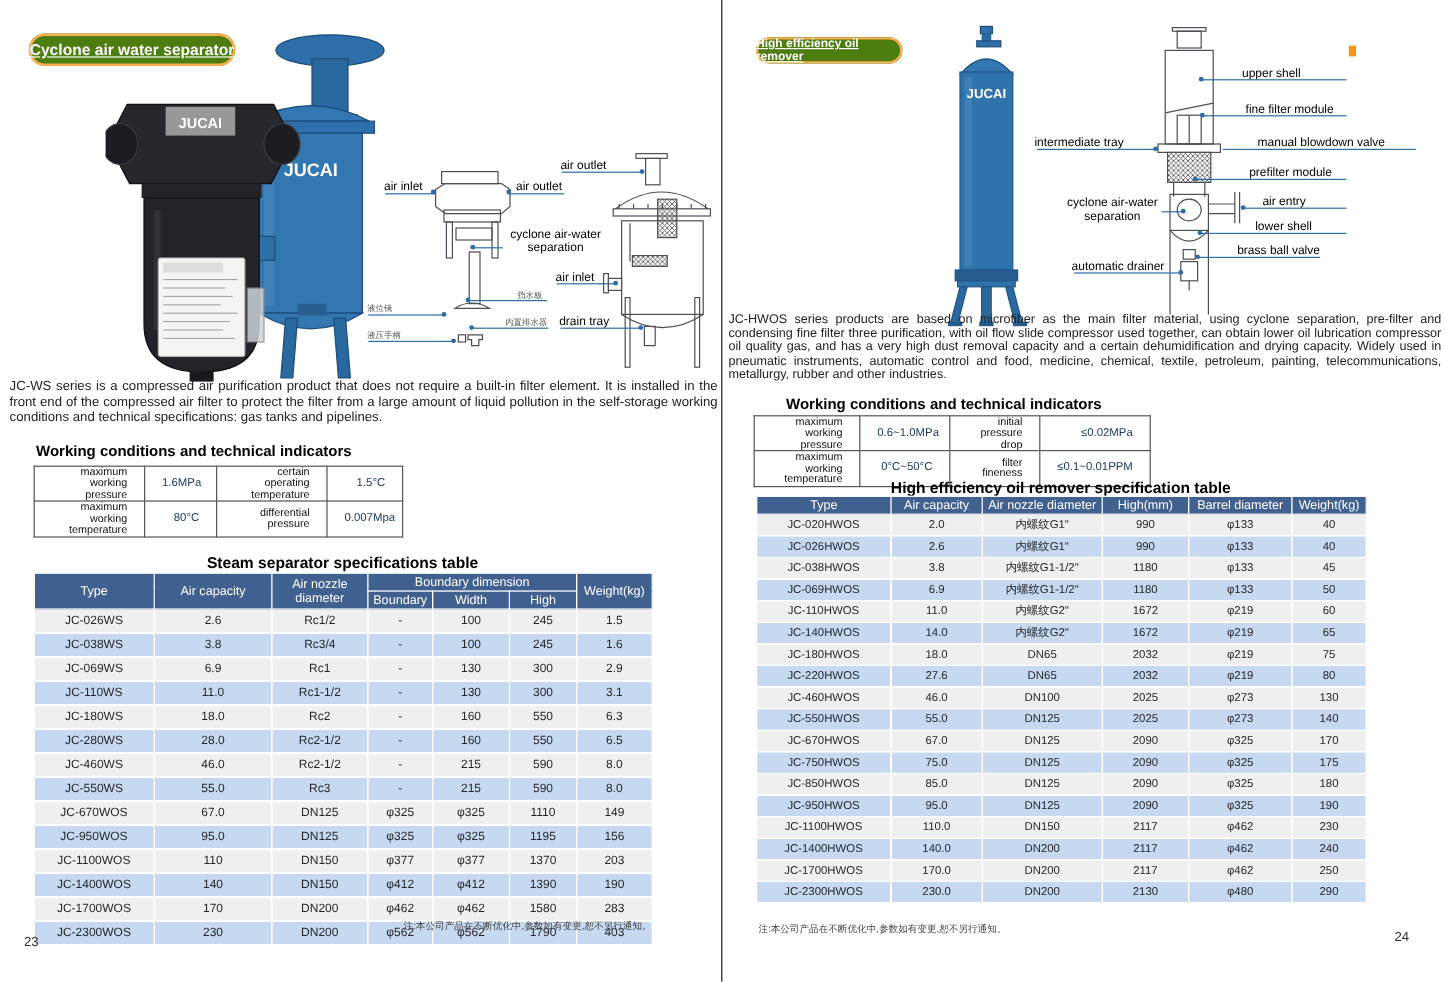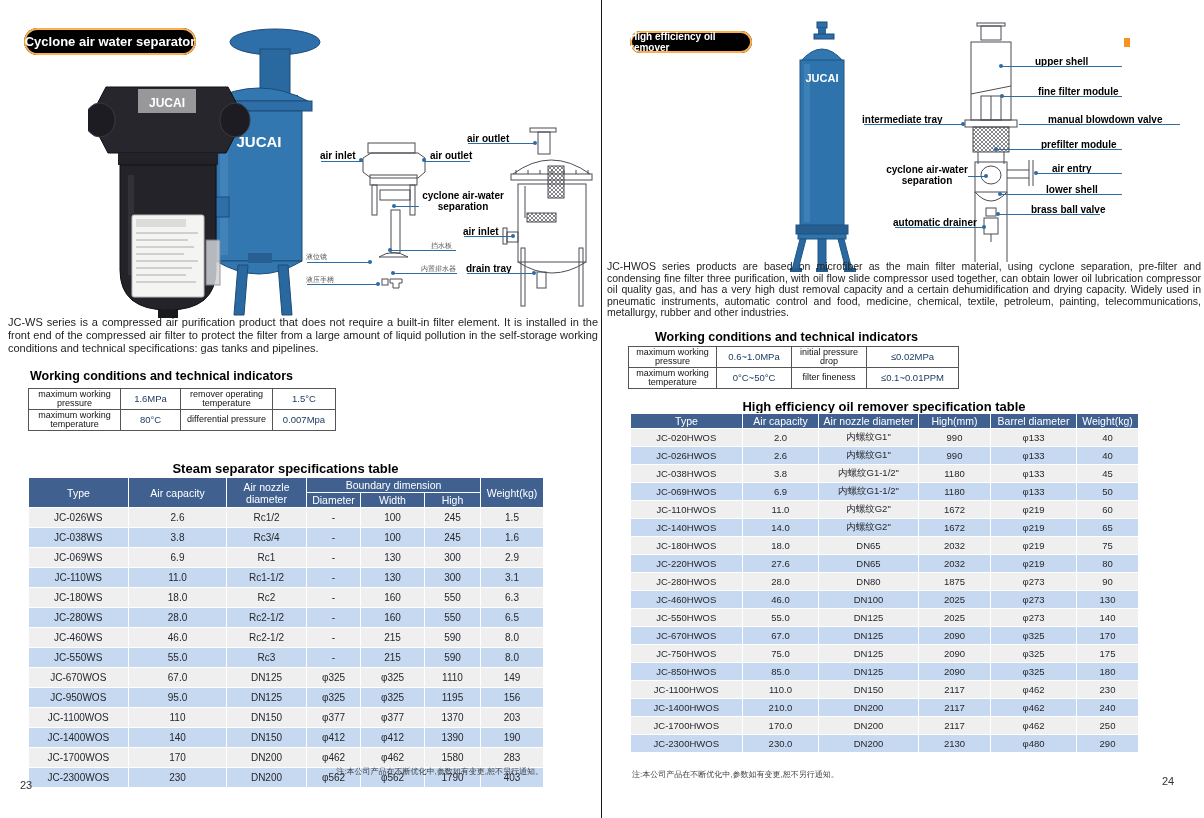--- a/index.html
+++ b/index.html
@@ -1,43 +1,43 @@
 <!DOCTYPE html>
 <html><head>
 <meta charset="utf-8">
 <style>
   html,body{margin:0;padding:0;}
   body{width:1204px;height:818px;position:relative;background:#fff;overflow:hidden;
        font-family:"Liberation Sans","DejaVu Sans",sans-serif;color:#222;}
   .abs{position:absolute;}
   .divider{left:601px;top:0;width:1px;height:818px;background:#1a1a1a;}
-  .badge{background:#000000;color:#fff;font-weight:bold;display:flex;align-items:center;
-         justify-content:center;border-radius:14px;box-shadow:inset 0 0 0 2px #fbaf4e;}
+  .badge{background:#4d7c0f;color:#fff;font-weight:bold;display:flex;align-items:center;
+         justify-content:center;border-radius:14px;box-shadow:inset 0 0 0 2px #fbaf4e;text-decoration:underline;}
   .badge-l{left:24px;top:28px;width:172px;height:27px;font-size:13px;}
   .badge-r{left:630px;top:31px;width:122px;height:22px;font-size:10px;border-radius:11px;}
   .intro{font-size:11px;line-height:13px;color:#222;text-align:justify;}
   .intro-r{font-size:10.5px;line-height:11.5px;}
   .h-working{font-weight:bold;font-size:12.5px;color:#000;}
   .h-table{font-weight:bold;font-size:13px;color:#000;text-align:center;}
   table{border-collapse:collapse;table-layout:fixed;position:absolute;}
-  .cond td{border:1px solid #555;font-size:9px;text-align:center;padding:0 2px;height:20px;
+  .cond td{border:1px solid #555;font-size:9px;text-align:right;padding:0 14px;height:20px;
            line-height:1.05;color:#111;background:#fff;}
   .cond td:nth-child(even){color:#17375e;font-size:9.5px;}
   .spec{font-size:10px;}
   .spec th{background:#40618f;color:#fff;font-weight:normal;border:1px solid #fff;
            font-size:10.5px;padding:1px 2px;}
   .spec td{text-align:center;border-right:1px solid #fff;border-bottom:1px solid #fff;
            color:#26272c;overflow:hidden;white-space:nowrap;}
   .spec-l td{height:17px;font-size:10px;}
   .spec-r td{height:15px;font-size:9.5px;}
   .spec tbody tr:nth-child(odd){background:#efefef;}
   .spec tbody tr:nth-child(even){background:#c6d9f1;}
   .footnote{font-size:8px;color:#444;}
   .pagenum{font-size:11px;color:#333;}
-  .dlabel{font-size:10px;font-weight:bold;color:#000;white-space:nowrap;}
+  .dlabel{font-size:10px;font-weight:normal;color:#000;white-space:nowrap;}
   .dlabel-w{white-space:normal;text-align:center;line-height:11px;}
   .dlabel-cn{font-size:7px;font-weight:normal;color:#555;}
   .lead{height:1px;background:#2e6da4;}
   .ldot{width:4px;height:4px;border-radius:50%;background:#2e6da4;}
   .orange-mark{background:#f7941e;}
   svg{display:block;}
 </style>
 </head>
 <body>
 
@@ -188,21 +188,21 @@
   <colgroup>
       <col style="width:92px">
       <col style="width:60px">
       <col style="width:92px">
       <col style="width:63px">
     </colgroup>
   <tbody>
       <tr>
         <td>maximum working pressure</td>
         <td>1.6MPa</td>
-        <td>remover operating temperature</td>
+        <td>certain operating temperature</td>
         <td>1.5°C</td>
       </tr>
       <tr>
         <td>maximum working temperature</td>
         <td>80°C</td>
         <td>differential pressure</td>
         <td>0.007Mpa</td>
       </tr>
     </tbody>
 </table>
@@ -221,21 +221,21 @@
   </colgroup>
   <thead>
     <tr>
       <th rowspan="2">Type</th>
       <th rowspan="2">Air capacity</th>
       <th rowspan="2">Air nozzle diameter</th>
       <th colspan="3">Boundary dimension</th>
       <th rowspan="2">Weight(kg)</th>
     </tr>
     <tr>
-      <th>Diameter</th>
+      <th>Boundary</th>
       <th>Width</th>
       <th>High</th>
     </tr>
   </thead>
   <tbody>
       <tr>
         <td>JC-026WS</td>
         <td>2.6</td>
         <td>Rc1/2</td>
         <td>-</td>
@@ -568,28 +568,20 @@
       </tr>
       <tr>
         <td>JC-220HWOS</td>
         <td>27.6</td>
         <td>DN65</td>
         <td>2032</td>
         <td>φ219</td>
         <td>80</td>
       </tr>
       <tr>
-        <td>JC-280HWOS</td>
-        <td>28.0</td>
-        <td>DN80</td>
-        <td>1875</td>
-        <td>φ273</td>
-        <td>90</td>
-      </tr>
-      <tr>
         <td>JC-460HWOS</td>
         <td>46.0</td>
         <td>DN100</td>
         <td>2025</td>
         <td>φ273</td>
         <td>130</td>
       </tr>
       <tr>
         <td>JC-550HWOS</td>
         <td>55.0</td>
@@ -616,30 +608,38 @@
       </tr>
       <tr>
         <td>JC-850HWOS</td>
         <td>85.0</td>
         <td>DN125</td>
         <td>2090</td>
         <td>φ325</td>
         <td>180</td>
       </tr>
       <tr>
+        <td>JC-950HWOS</td>
+        <td>95.0</td>
+        <td>DN125</td>
+        <td>2090</td>
+        <td>φ325</td>
+        <td>190</td>
+      </tr>
+      <tr>
         <td>JC-1100HWOS</td>
         <td>110.0</td>
         <td>DN150</td>
         <td>2117</td>
         <td>φ462</td>
         <td>230</td>
       </tr>
       <tr>
         <td>JC-1400HWOS</td>
-        <td>210.0</td>
+        <td>140.0</td>
         <td>DN200</td>
         <td>2117</td>
         <td>φ462</td>
         <td>240</td>
       </tr>
       <tr>
         <td>JC-1700HWOS</td>
         <td>170.0</td>
         <td>DN200</td>
         <td>2117</td>

